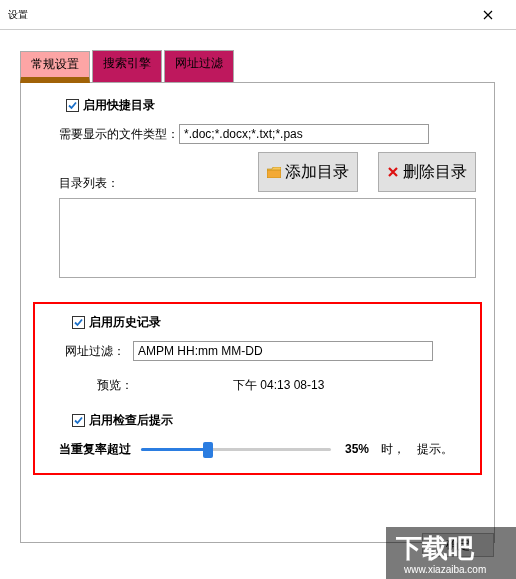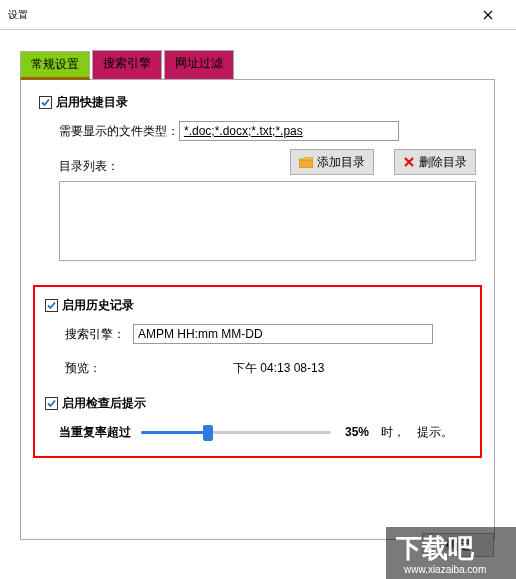--- a/index.html
+++ b/index.html
@@ -4,51 +4,51 @@
 <style>
 * { box-sizing: border-box; margin: 0; padding: 0; }
 body { font-family: "Microsoft YaHei", SimSun, sans-serif; font-size: 12px; background: #fff; width: 516px; height: 579px; overflow: hidden; position: relative; }
 
 .titlebar { height: 30px; border-bottom: 1px solid #ccc; display: flex; align-items: center; padding: 0 8px; justify-content: space-between; }
 .titlebar .title { font-size: 10px; }
 .titlebar .close { width: 40px; height: 28px; display: flex; align-items: center; justify-content: center; cursor: pointer; font-size: 14px; }
 
 .tabs { margin: 20px 0 0 20px; display: flex; border-bottom: 1px solid #aaa; width: 475px; position: relative; }
 .tab { padding: 4px 10px; border: 1px solid #aaa; border-bottom: none; margin-right: 2px; background: #fff; cursor: pointer; position: relative; top: 1px; }
-.tab.active { background: #84cc16; border-bottom: 3px solid #a16207; }
+.tab.active { background: #fca5a5; border-bottom: 6px solid #a16207; }
 .tab.inactive { background: #be185d; border-bottom: none; top: 0; }
 
 .panel { margin: 0 20px; border: 1px solid #aaa; border-top: none; padding: 14px 12px 12px 12px; width: 475px; height: 460px; }
 
 .section1 { padding: 0 6px 10px 6px; }
-.chk-row { display: flex; align-items: center; gap: 4px; margin-bottom: 10px; }
+.chk-row { display: flex; align-items: center; gap: 4px; margin-bottom: 10px; margin-left: 27px; }
 .chk { width: 13px; height: 13px; border: 1px solid #333; display: inline-flex; align-items: center; justify-content: center; background: #fff; cursor: pointer; }
 .chk svg { width: 11px; height: 11px; }
 .chk-label { font-weight: bold; }
 
 .field-row { display: flex; align-items: center; margin: 6px 0 6px 20px; }
 .field-label { width: 120px; text-align: left; }
 .text-input { border: 1px solid #999; padding: 2px 4px; font-size: 12px; height: 20px; background: #fff; }
-.text-input.w250 { width: 220px; text-decoration: underline; }
+.text-input.w250 { width: 250px; }
 
 .btn-row { display: flex; align-items: flex-end; margin: 8px 0 6px 20px; gap: 20px; }
 .btn-row .spacer-label { width: 120px; }
-.btn { border: 1px solid #adadad; background: #e1e1e1; padding: 2px 8px; display: inline-flex; align-items: center; gap: 4px; cursor: pointer; height: 26px; font-size: 12px; }
+.btn { border: 1px solid #adadad; background: #e1e1e1; padding: 2px 8px; display: inline-flex; align-items: center; gap: 4px; cursor: pointer; height: 40px; font-size: 16px; }
 .btn-folder-icon { width: 14px; height: 11px; }
 .btn-x-icon { width: 12px; height: 12px; }
 
 .dirlist { margin: 6px 0 0 20px; border: 1px solid #aaa; height: 80px; background: #fff; }
 
 .red-box { border: 2px solid #f00; padding: 10px 10px 14px 10px; margin-top: 14px; }
 .date-row { display: flex; align-items: center; margin: 10px 0 6px 20px; }
 .date-row .label { width: 68px; }
 .date-input { border: 1px solid #999; padding: 2px 4px; width: 300px; height: 20px; font-size: 12px; background: #fff; }
 
 .preview-row { display: flex; align-items: center; margin: 16px 0 16px 20px; }
-.preview-row .label { width: 68px; text-align: left; }
+.preview-row .label { width: 68px; text-align: right; }
 .preview-val { margin-left: 100px; }
 
 .slider-row { display: flex; align-items: center; margin: 8px 0 0 14px; gap: 6px; }
 .slider-label { margin-right: 4px; font-weight: bold; }
 .slider-track { position: relative; width: 190px; height: 20px; }
 .slider-rail { position: absolute; top: 9px; left: 0; right: 0; height: 3px; background: #ccc; border-radius: 2px; }
 .slider-fill { position: absolute; top: 9px; left: 0; height: 3px; background: #2b7de1; border-radius: 2px; }
 .slider-thumb { position: absolute; top: 3px; width: 10px; height: 16px; background: #2b7de1; border-radius: 2px; transform: translateX(-50%); }
 .pct { font-weight: bold; margin-left: 8px; text-align: center; }
 .post-text { margin-left: 6px; }
@@ -116,21 +116,21 @@
 
     <div class="chk-row">
       <span class="chk">
         <svg viewBox="0 0 11 11">
             <path d="M2 5.5 L4.5 8 L9 2.5" stroke="#1a6fc9" stroke-width="1.8" fill="none"></path>
           </svg>
       </span>
       <span class="chk-label">启用历史记录</span>
     </div>
     <div class="date-row">
-      <span class="label">搜索引擎：</span>
+      <span class="label">网址过滤：</span>
       <input class="date-input" value="AMPM HH:mm MM-DD" style="">
     </div>
     <div class="preview-row">
       <span class="label">预览：</span>
       <span class="preview-val">下午 04:13 08-13</span>
     </div>
 
     <div class="chk-row" style="margin-top:18px;">
       <span class="chk">
         <svg viewBox="0 0 11 11">

